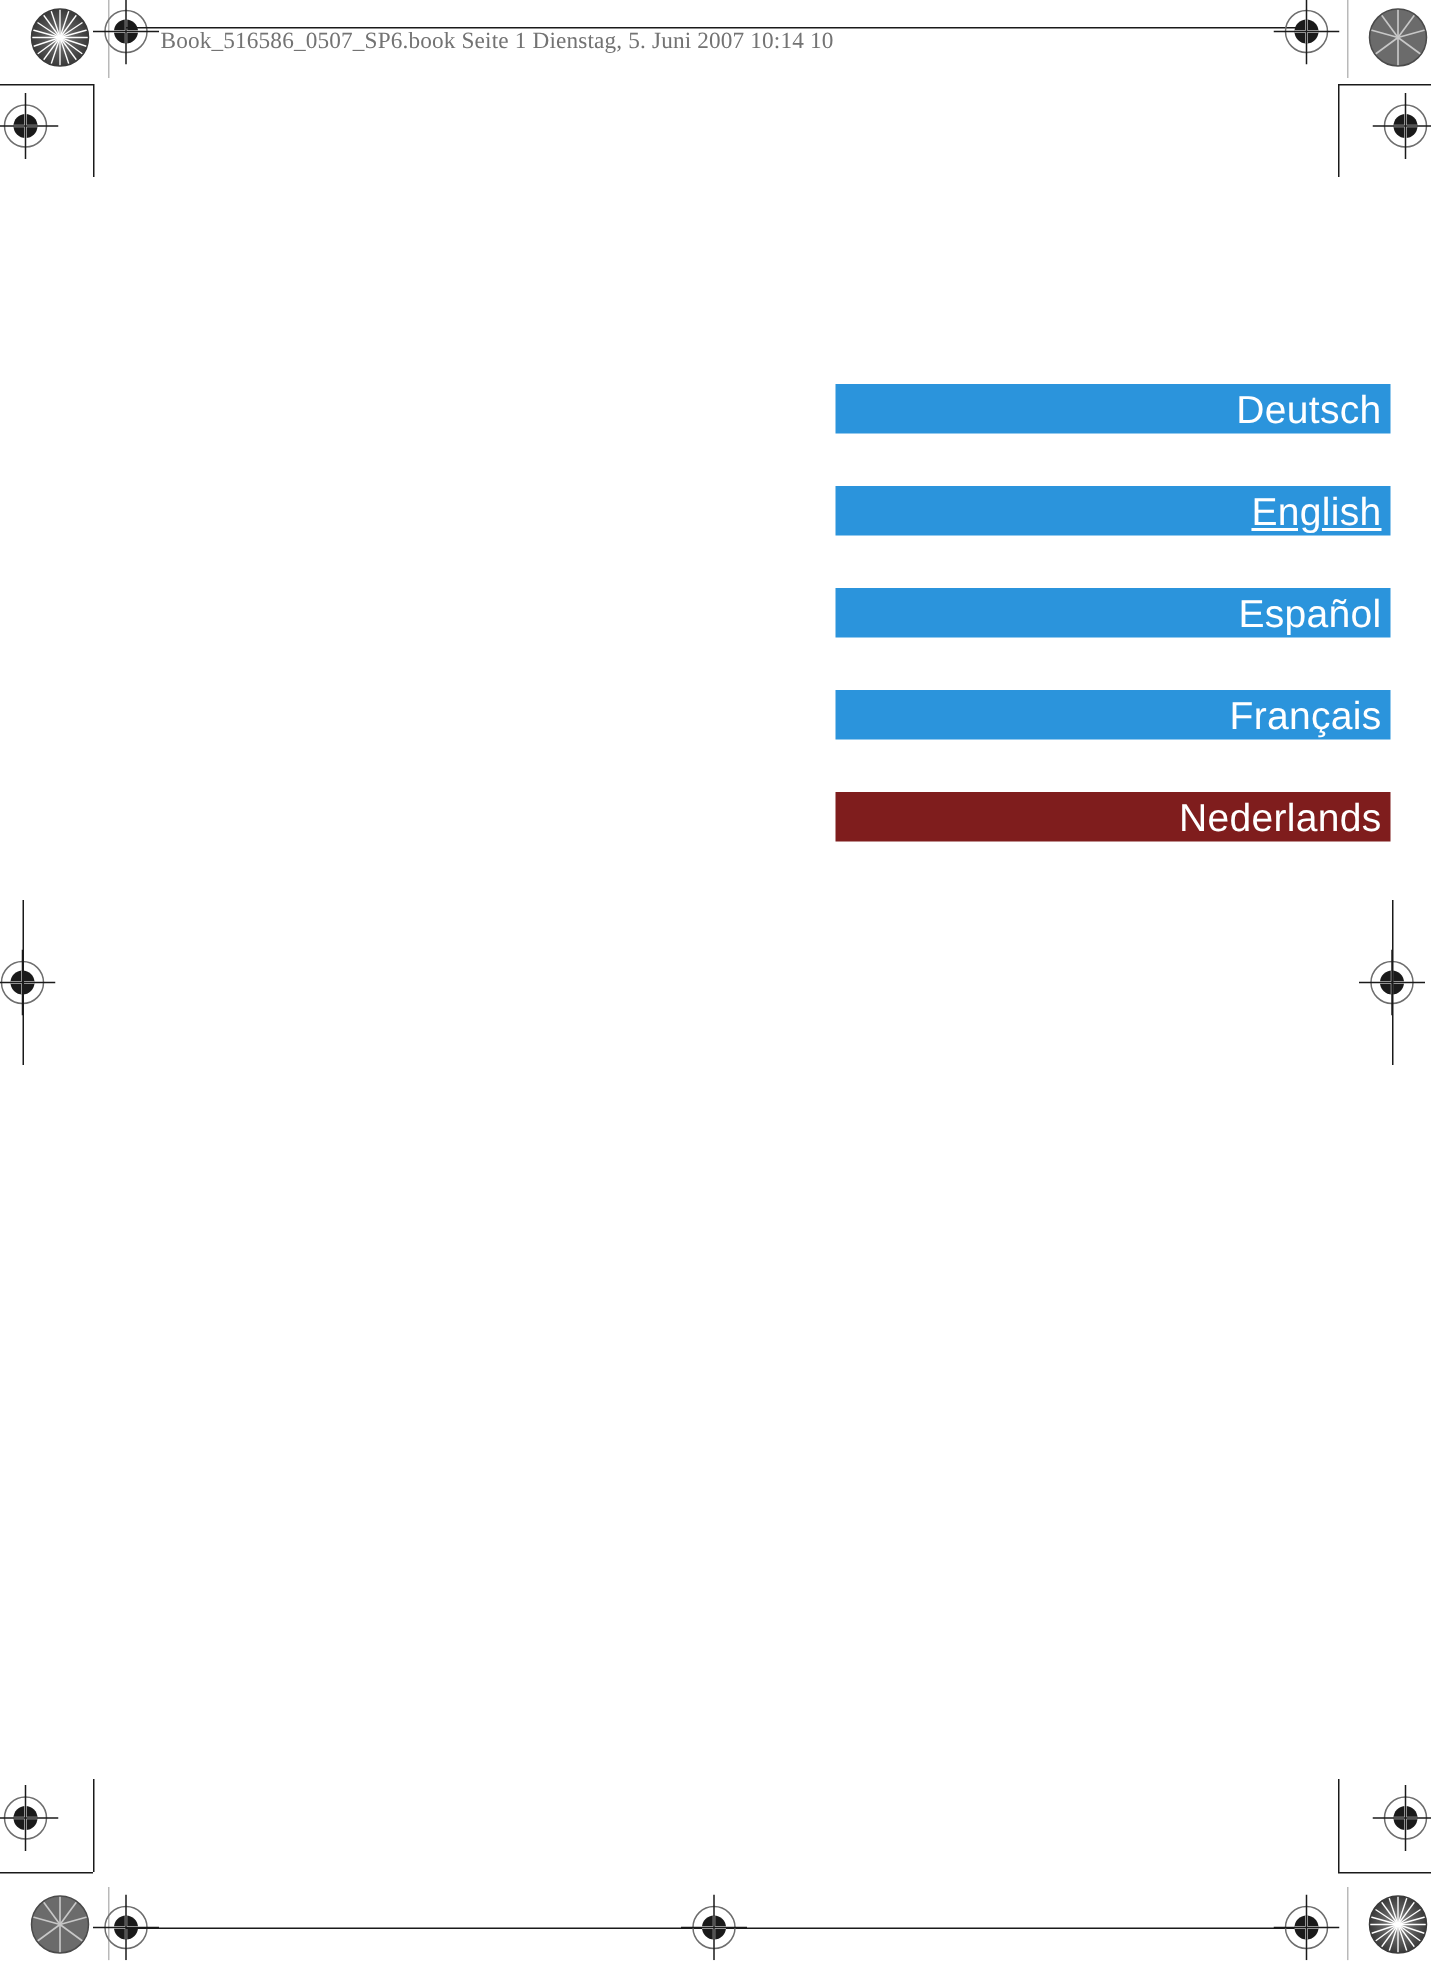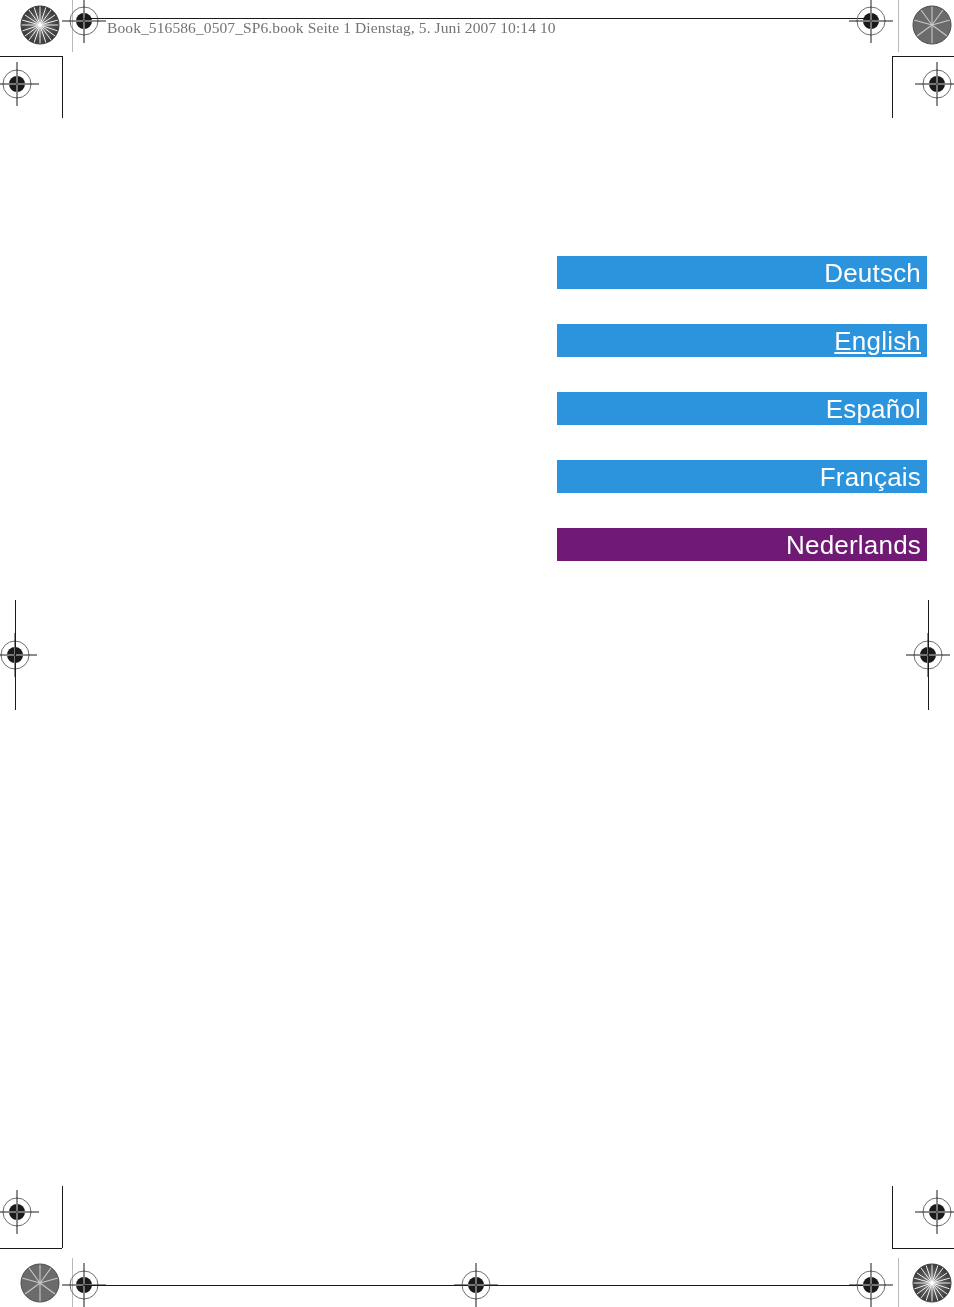--- a/index.html
+++ b/index.html
@@ -238,21 +238,21 @@
     </div>
     <div class="lang-bar" data-idx="1" style="background:#2b94dc;">
       <span class="lang-label">English</span>
     </div>
     <div class="lang-bar" data-idx="2" style="background:#2b94dc;">
       <span class="lang-label">Español</span>
     </div>
     <div class="lang-bar" data-idx="4" style="background:#2b94dc;">
       <span class="lang-label">Français</span>
     </div>
-    <div class="lang-bar" data-idx="5" style="background:#701a75;">
+    <div class="lang-bar" data-idx="5" style="background:#7f1d1d;">
       <span class="lang-label">Nederlands</span>
     </div>
   </div>
 
   <div class="trim-line trim-v" style="left:62px; top:1186px; height:62px;"></div>
   <div class="trim-line trim-h" style="left:0px; top:1248px; width:62px;"></div>
   <div class="reg-mark" style="left:-5px; top:1190px;">
     <svg width="44" height="44" viewBox="0 0 44 44">
       <circle cx="22" cy="22" r="14" fill="none" stroke="#6e6e6e" stroke-width="1"></circle>
       <circle cx="22" cy="22" r="8" fill="#1a1a1a"></circle>

